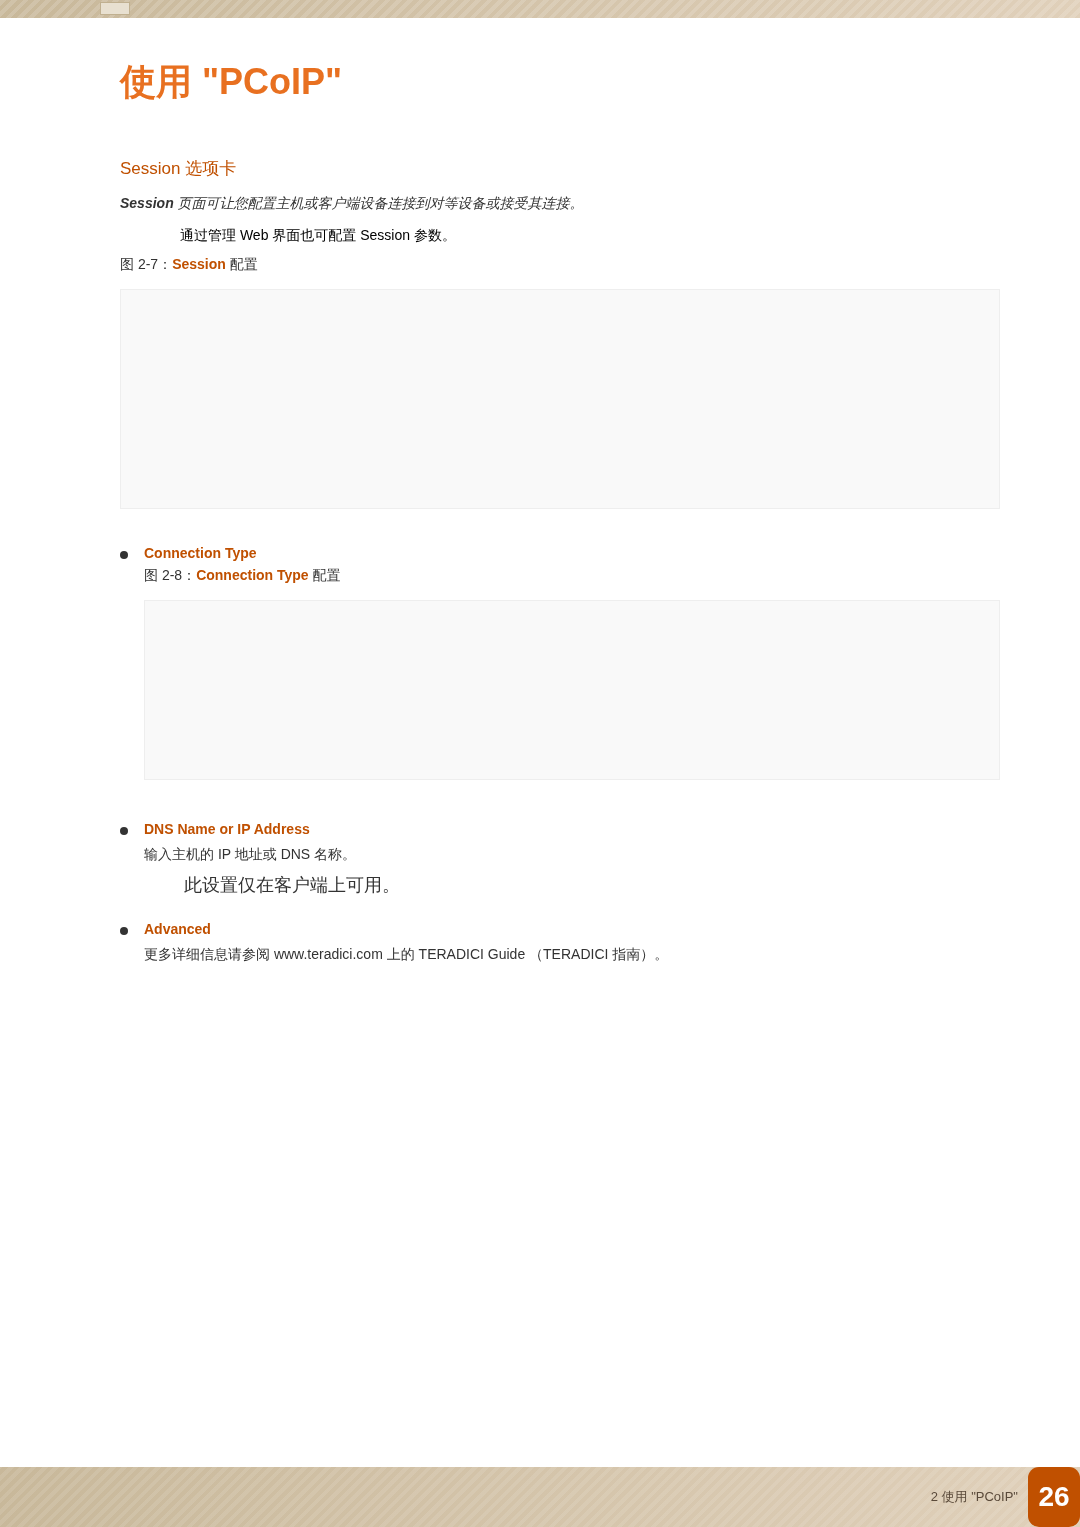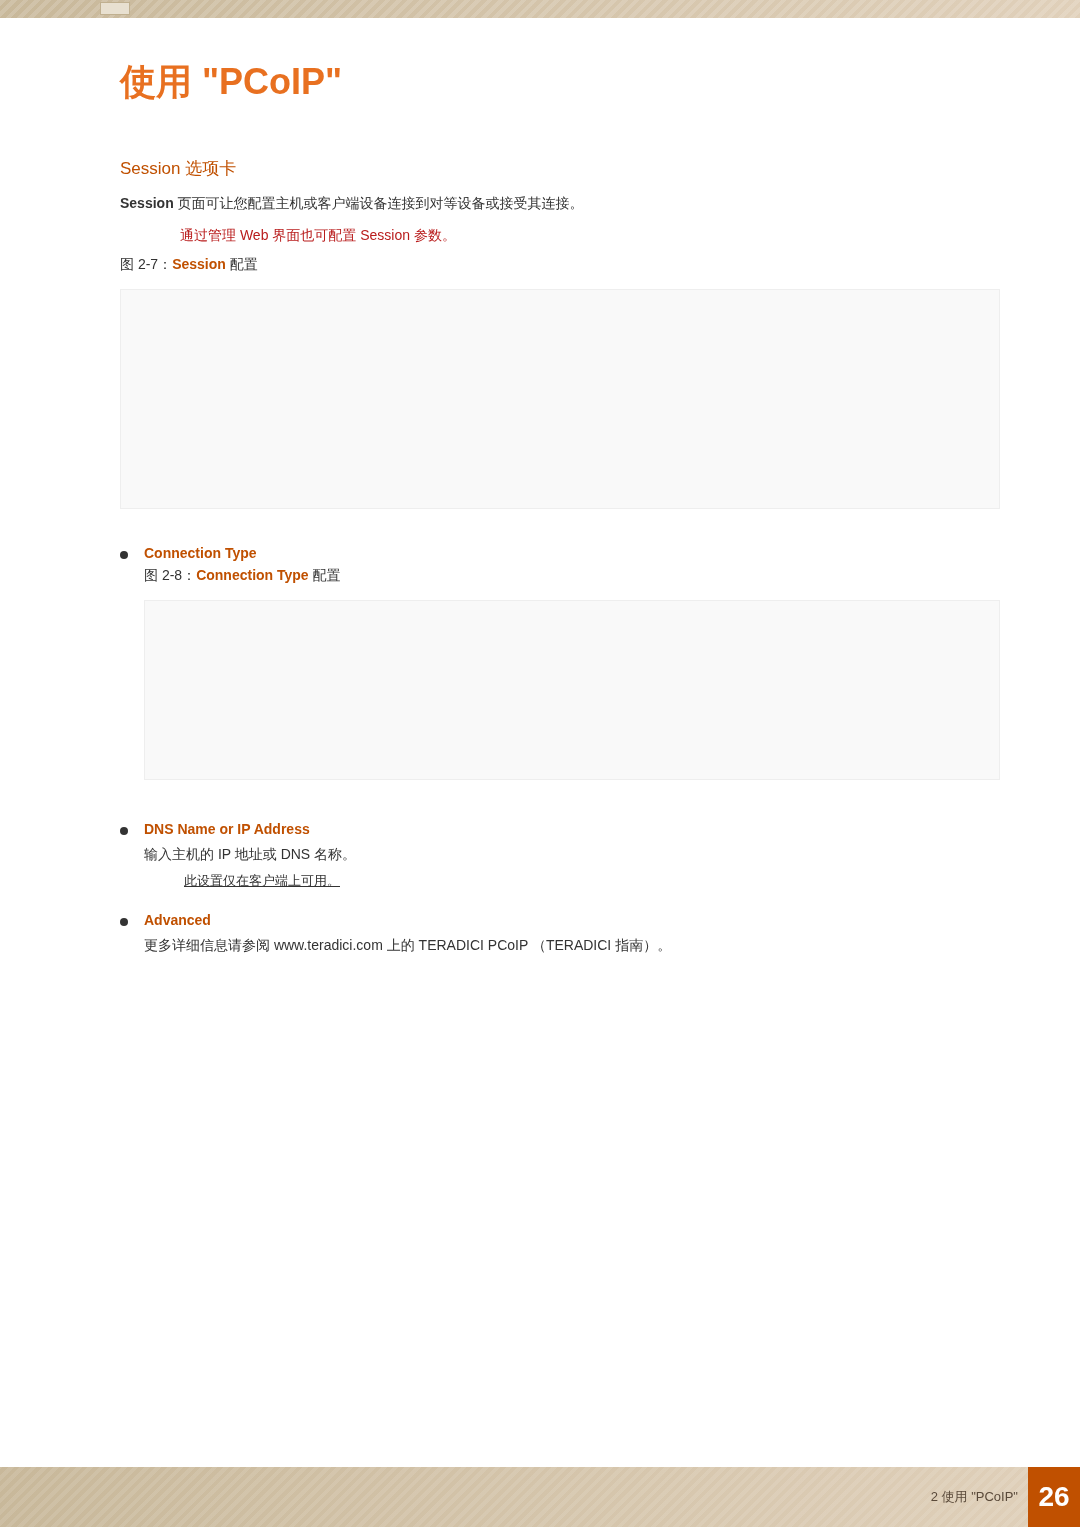--- a/index.html
+++ b/index.html
@@ -94,32 +94,33 @@
     .section-heading .keyword {
       color: #c05000;
     }
 
     
     .body-text {
       font-size: 14px;
       color: #333333;
       line-height: 1.7;
       margin-bottom: 8px;
+      font-style: italic;
     }
 
     .body-text .keyword {
       font-weight: bold;
       color: #333333;
     }
 
     
     .indented {
       padding-left: 60px;
       font-size: 14px;
-      color: #b91c1c;
+      color: #000000;
       line-height: 1.7;
       margin-bottom: 8px;
     }
 
     
     .figure-caption {
       font-size: 14px;
       color: #333333;
       margin-bottom: 8px;
     }
@@ -180,25 +181,24 @@
 
     .bullet-desc {
       font-size: 14px;
       color: #333333;
       line-height: 1.7;
       margin-bottom: 4px;
     }
 
     .bullet-indented {
       padding-left: 40px;
-      font-size: 13px;
+      font-size: 18px;
       color: #333333;
       line-height: 1.7;
       margin-bottom: 4px;
-      text-decoration: underline;
     }
 
     
     .footer-bar {
       position: absolute;
       bottom: 0;
       left: 0;
       width: 100%;
       height: 60px;
       background: linear-gradient(to right, #c8b89a, #d4c4aa, #e0d0ba);
@@ -232,20 +232,21 @@
 
     .footer-page-box {
       width: 52px;
       height: 60px;
       background: #c05000;
       display: flex;
       align-items: center;
       justify-content: center;
       position: relative;
       z-index: 1;
+      border-radius: 11px;
     }
 
     .footer-page-number {
       font-size: 28px;
       font-weight: bold;
       color: #ffffff;
     }
   </style>
 </head>
 <body>
@@ -300,21 +301,21 @@
         <div class="bullet-title">DNS Name or IP Address</div>
         <div class="bullet-desc">输入主机的 IP 地址或 DNS 名称。</div>
         <div class="bullet-indented">此设置仅在客户端上可用。</div>
       </div>
     </div>
 
     <div class="bullet-item">
       <div class="bullet-dot"></div>
       <div class="bullet-content">
         <div class="bullet-title">Advanced</div>
-        <div class="bullet-desc">更多详细信息请参阅 www.teradici.com 上的 TERADICI PCoIP （TERADICI 指南）。</div>
+        <div class="bullet-desc">更多详细信息请参阅 www.teradici.com 上的 TERADICI Guide （TERADICI 指南）。</div>
       </div>
     </div>
 
   </div>
 
 </div>
 
 <div class="footer-bar">
   <span class="footer-text">2 使用 "PCoIP"</span>
   <div class="footer-page-box">

